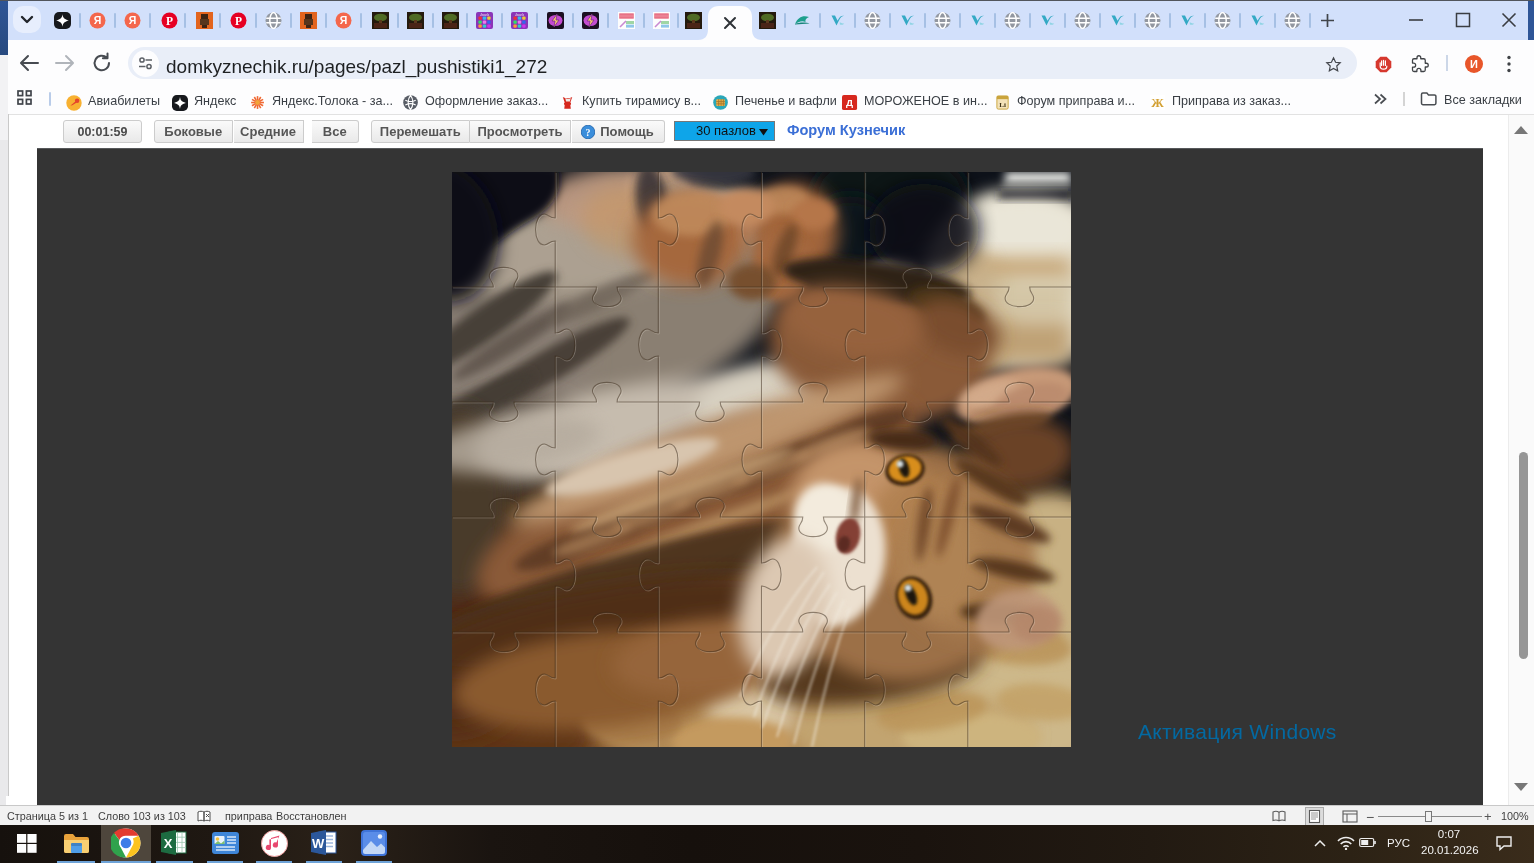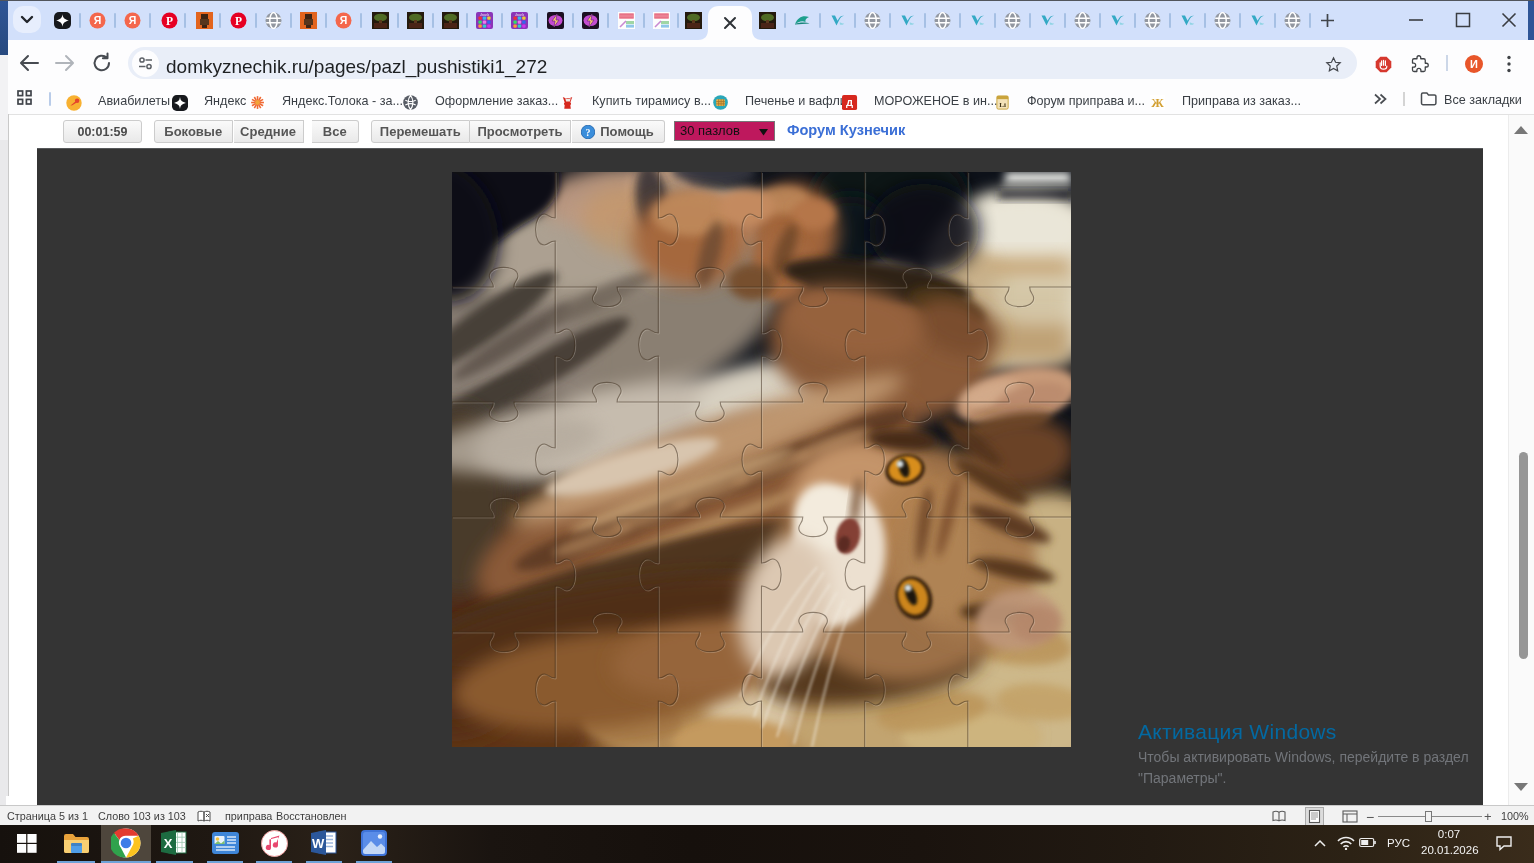--- a/index.html
+++ b/index.html
@@ -2,21 +2,21 @@
 <html><head><meta charset="utf-8"><title>s</title><style>
 *{margin:0;padding:0;box-sizing:border-box}
 html,body{width:1534px;height:863px;overflow:hidden;background:#fff;
  font-family:"Liberation Sans", sans-serif;}
 .abs{position:absolute}
 #root{position:absolute;left:0;top:0;width:1534px;height:863px}
 .sep{position:absolute;width:2px;height:15px;top:13px;background:#a6c0e4;border-radius:1px}
 .fav{position:absolute;width:17px;height:17px;top:12px}
 .bmk{position:absolute;top:91px;height:21px;font-size:12.6px;color:#3a3f45;white-space:nowrap}
 .bmk svg,.bmk .ic{position:absolute;left:0;top:2px}
-.bmk span{position:absolute;left:32px;top:3px}
+.bmk span{position:absolute;left:22px;top:3px}
 .btn{position:absolute;top:120px;height:23px;background:linear-gradient(#fafafa,#e9e9e9);
  border:1px solid #cccccc;border-radius:3px;color:#555;font-weight:bold;font-size:13px;
  display:flex;align-items:center;justify-content:center}
 </style></head><body>
 <div id="root">
 <div class="abs" style="left:0;top:0;width:1534px;height:40px;background:#d2e0fb"></div>
     <div class="abs" style="left:0;top:0;width:1534px;height:1px;background:#51555c"></div>
     <div class="abs" style="left:0;top:1px;width:8px;height:54px;background:linear-gradient(#2e5597,#27497f)"></div>
     <div class="abs" style="left:1528px;top:1px;width:6px;height:46px;background:#2e5597"></div>
     <div class="abs" style="left:0;top:55px;width:8px;height:85px;background:#f2f2f4"></div>
@@ -422,27 +422,26 @@
     <div class="btn" style="left:153.5px;width:79.5px;border-radius:3px 0 0 3px">Боковые</div>
     <div class="btn" style="left:233.5px;width:70px;border-radius:0;border-left:none">Средние</div>
     <div class="btn" style="left:311.5px;width:47.5px;border-radius:0 3px 3px 0;border-left:none">Все</div>
     <div class="btn" style="left:371px;width:98.5px;border-radius:3px 0 0 3px">Перемешать</div>
     <div class="btn" style="left:470px;width:101px;border-radius:0;border-left:none">Просмотреть</div>
     <div class="btn" style="left:571.5px;width:93px;border-radius:0 3px 3px 0;border-left:none"><svg width="14" height="14" viewBox="0 0 14 14" style="margin-right:5px">
         <circle cx="7" cy="7" r="6.8" fill="#3b8edb"></circle>
         <circle cx="7" cy="7" r="6.8" fill="none" stroke="#1b5fa8" stroke-width="0.8"></circle>
         <text x="7" y="10.6" font-size="10" font-weight="bold" fill="#fff" text-anchor="middle" font-family="Liberation Serif">?</text>
       </svg>Помощь</div>
-    <div class="abs" style="left:674px;top:120.5px;width:101px;height:20px;background:#be185d;border:1px solid #777;font-size:13px;color:#111;line-height:18px;padding-left:5px">30 пазлов<svg width="9" height="7" style="position:absolute;right:6px;top:7px">
+    <div class="abs" style="left:674px;top:120.5px;width:101px;height:20px;background:#0ea5e9;border:1px solid #777;font-size:13px;color:#111;line-height:18px;padding-left:21px">30 пазлов<svg width="9" height="7" style="position:absolute;right:6px;top:7px">
         <path d="M0 0 h9 l-4.5 6.5 z" fill="#111"></path>
       </svg></div>
     <div class="abs" style="left:787px;top:122px;font-size:14.6px;font-weight:bold;color:#3b6fd6">Форум Кузнечик</div>
     <div class="abs" style="left:37px;top:148px;width:1446px;height:657.5px;background:#343434;border-top:1.5px solid #56585a"></div>
     <div class="abs" style="left:1138px;top:720px;font-size:21px;color:#0369a1;letter-spacing:0.3px">Активация Windows</div>
-    <div class="abs" style="left:1138px;top:747px;font-size:14px;color:#72757a;line-height:21px">Чтобы активировать Windows, перейдите в раздел<br>"Параметры".</div>
     <svg class="abs" style="left:451.5px;top:171.5px" width="619" height="575" viewBox="0 0 619 575">
       <defs>
         <filter id="b3" x="-60%" y="-60%" width="220%" height="220%">
           <feGaussianBlur stdDeviation="16"></feGaussianBlur>
         </filter>
         <filter id="b2" x="-60%" y="-60%" width="220%" height="220%">
           <feGaussianBlur stdDeviation="9"></feGaussianBlur>
         </filter>
         <filter id="b1" x="-60%" y="-60%" width="220%" height="220%">
           <feGaussianBlur stdDeviation="4.5"></feGaussianBlur>

